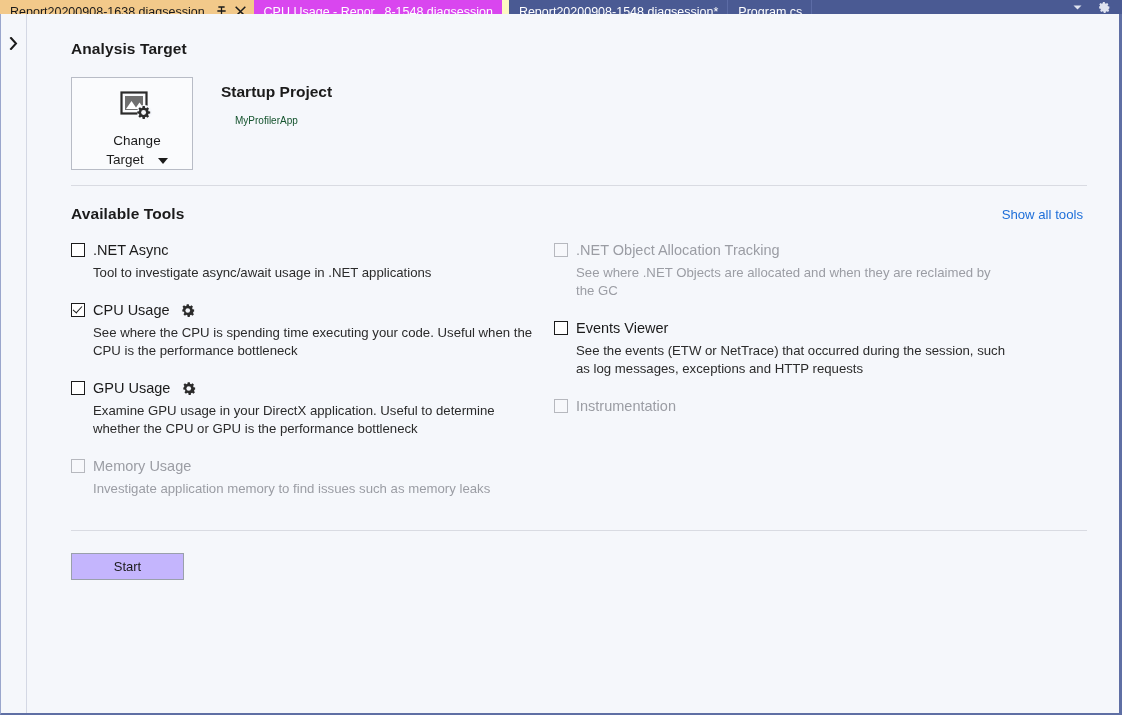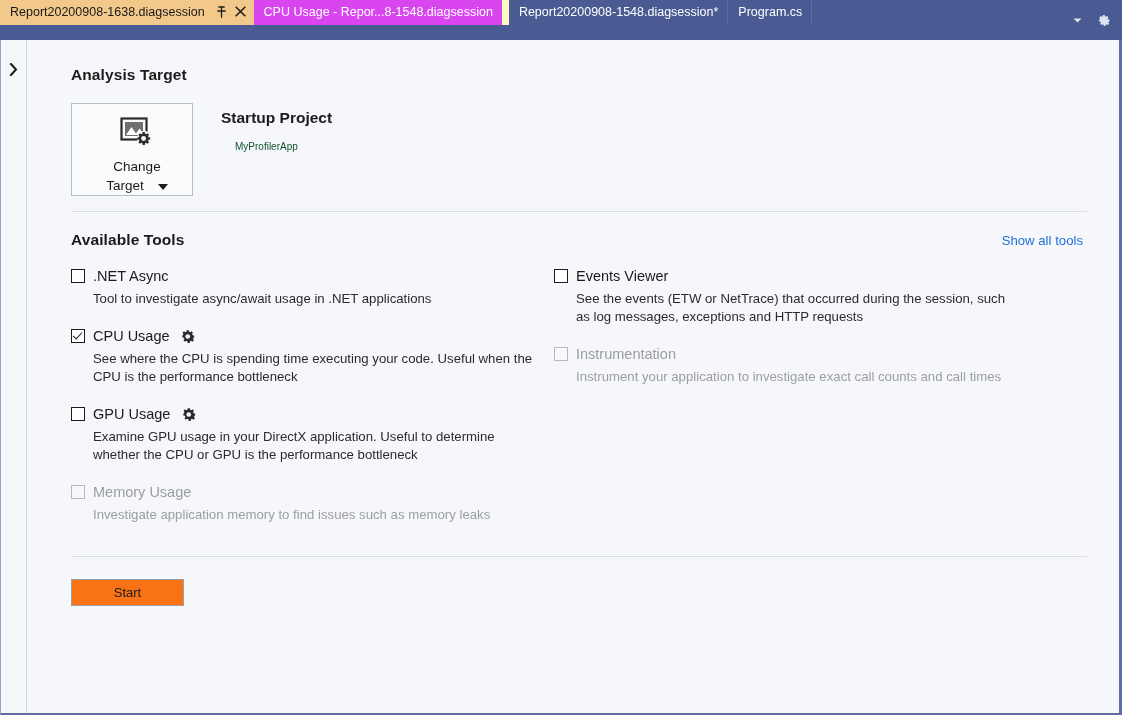--- a/index.html
+++ b/index.html
@@ -19,21 +19,21 @@
     position: relative;
     width: 1122px;
     height: 715px;
     background: #f5f7fb;
     display: flex;
     flex-direction: column;
   }
 
   
   .tabstrip {
-    height: 40px;
+    height: 14px;
     background: #4a5a93;
     display: flex;
     align-items: stretch;
     flex: 0 0 auto;
     font-size: 12.5px;
     position: relative;
     overflow: hidden;
   }
   .tab {
     display: flex;
@@ -286,21 +286,21 @@
 
   .bottom-divider {
     height: 1px;
     background: #d9dbe2;
     margin-top: 14px;
   }
   .start-row { padding-top: 22px; }
   .start-btn {
     width: 113px;
     height: 27px;
-    background: #f97316;
+    background: #c4b5fd;
     border: 1px solid #9aa0ab;
     box-sizing: border-box;
     font-family: "Liberation Sans", sans-serif;
     font-size: 13px;
     color: #1b1b1b;
     cursor: pointer;
   }
 </style>
 </head>
 <body>
@@ -436,33 +436,39 @@
               </div>
               <div class="tool disabled">
                 <div class="tool-head">
                   <span class="cb"></span>
                   <span class="tool-name">Memory Usage</span>
                 </div>
                 <div class="tool-desc">Investigate application memory to find issues such as memory leaks</div>
               </div>
             </div>
           <div class="col-right" id="col-right">
+              <div class="tool disabled">
+                <div class="tool-head">
+                  <span class="cb"></span>
+                  <span class="tool-name">.NET Object Allocation Tracking</span>
+                </div>
+                <div class="tool-desc">See where .NET Objects are allocated and when they are reclaimed by the GC</div>
+              </div>
               <div class="tool">
                 <div class="tool-head">
                   <span class="cb"></span>
                   <span class="tool-name">Events Viewer</span>
                 </div>
                 <div class="tool-desc">See the events (ETW or NetTrace) that occurred during the session, such as log messages, exceptions and HTTP requests</div>
               </div>
               <div class="tool disabled">
                 <div class="tool-head">
                   <span class="cb"></span>
                   <span class="tool-name">Instrumentation</span>
                 </div>
-                <div class="tool-desc">Instrument your application to investigate exact call counts and call times</div>
               </div>
             </div>
         </div>
 
         <div class="bottom-divider"></div>
 
         <div class="start-row">
           <button class="start-btn">Start</button>
         </div>
 

